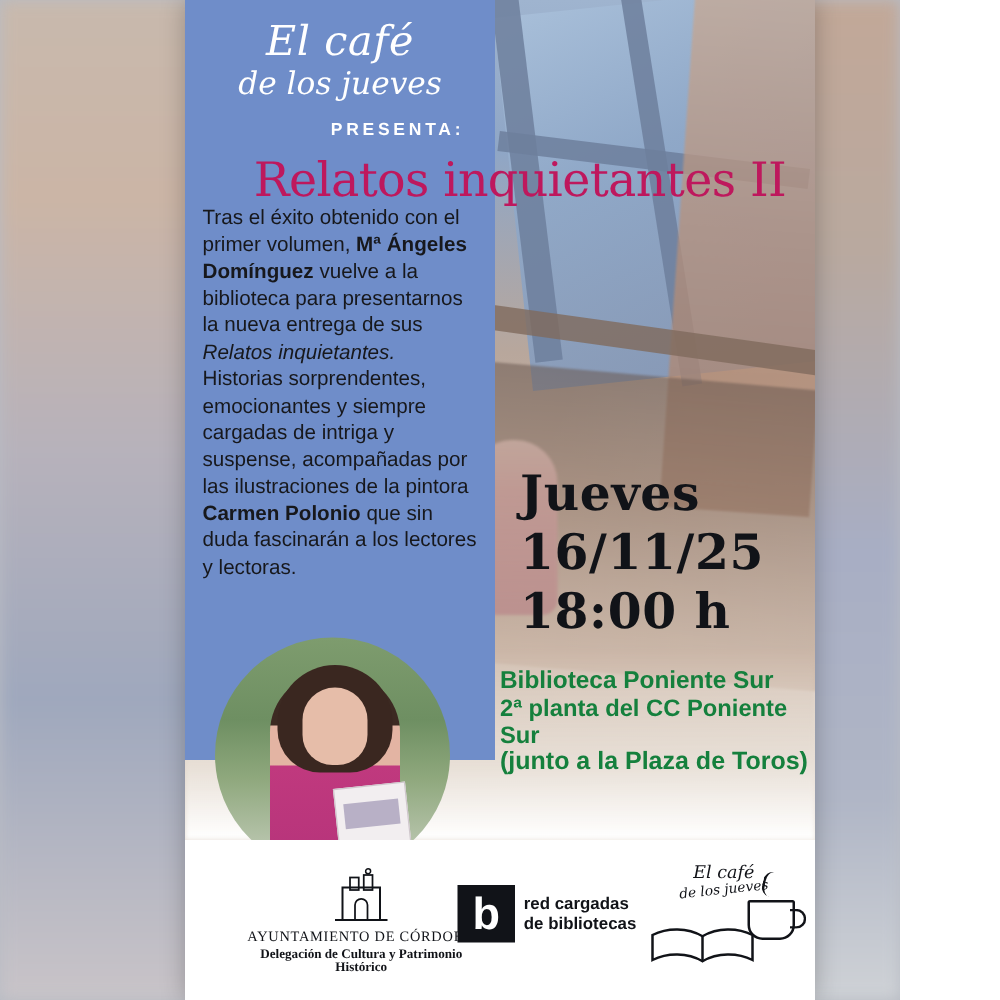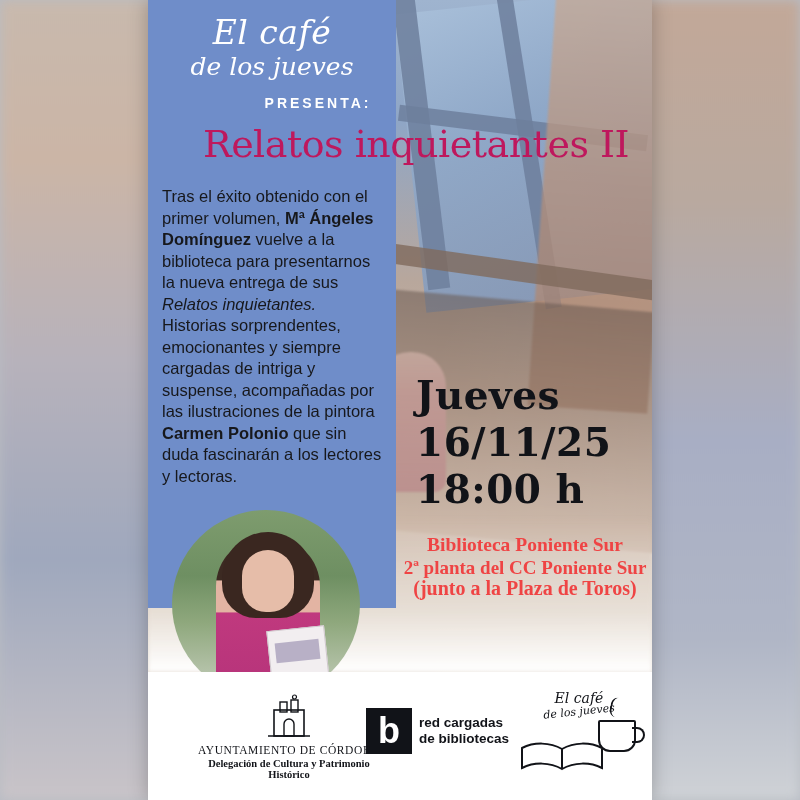--- a/index.html
+++ b/index.html
@@ -6,21 +6,21 @@
     margin: 0;
     padding: 0;
     width: 800px;
     height: 800px;
     overflow: hidden;
     font-family: "Liberation Sans", sans-serif;
   }
 
   #page {
     position: relative;
-    width: 800px;
+    width: 720px;
     height: 800px;
     background: #b8bcc4;
     overflow: hidden;
   }
 
   
   .bg-left {
     position: absolute;
     left: 0; top: 0;
     width: 160px; height: 800px;
@@ -159,21 +159,21 @@
     font-size: 38px;
     letter-spacing: -0.5px;
     text-align: center;
     padding-left: 10px;
   }
 
   
   .body-copy {
     position: absolute;
     left: 14px;
-    top: 186px;
+    top: 164px;
     width: 222px;
     color: #17181c;
     font-family: "Liberation Sans", sans-serif;
     font-size: 16.5px;
     line-height: 21.5px;
   }
   .body-copy b { font-weight: bold; }
   .body-copy i { font-style: italic; }
 
   
@@ -229,24 +229,23 @@
     font-weight: bold;
     font-size: 39px;
     line-height: 47px;
     letter-spacing: 0.5px;
   }
   .venue {
     position: absolute;
     left: 252px;
     top: 532px;
     width: 250px;
-    color: #ef4444;
-    font-family: Liberation Serif, serif;
-    font-weight: bold;
-    text-align: center;
+    color: #15803d;
+    font-family: Liberation Sans, sans-serif;
+    font-weight: bold;
   }
   .venue-l1 { font-size: 19.5px; line-height: 25px; }
   .venue-l2 { font-size: 19px; line-height: 21px; }
   .venue-l3 { font-size: 20px; line-height: 21px; }
 
   
   .footer {
     position: absolute;
     left: 0;
     top: 672px;

